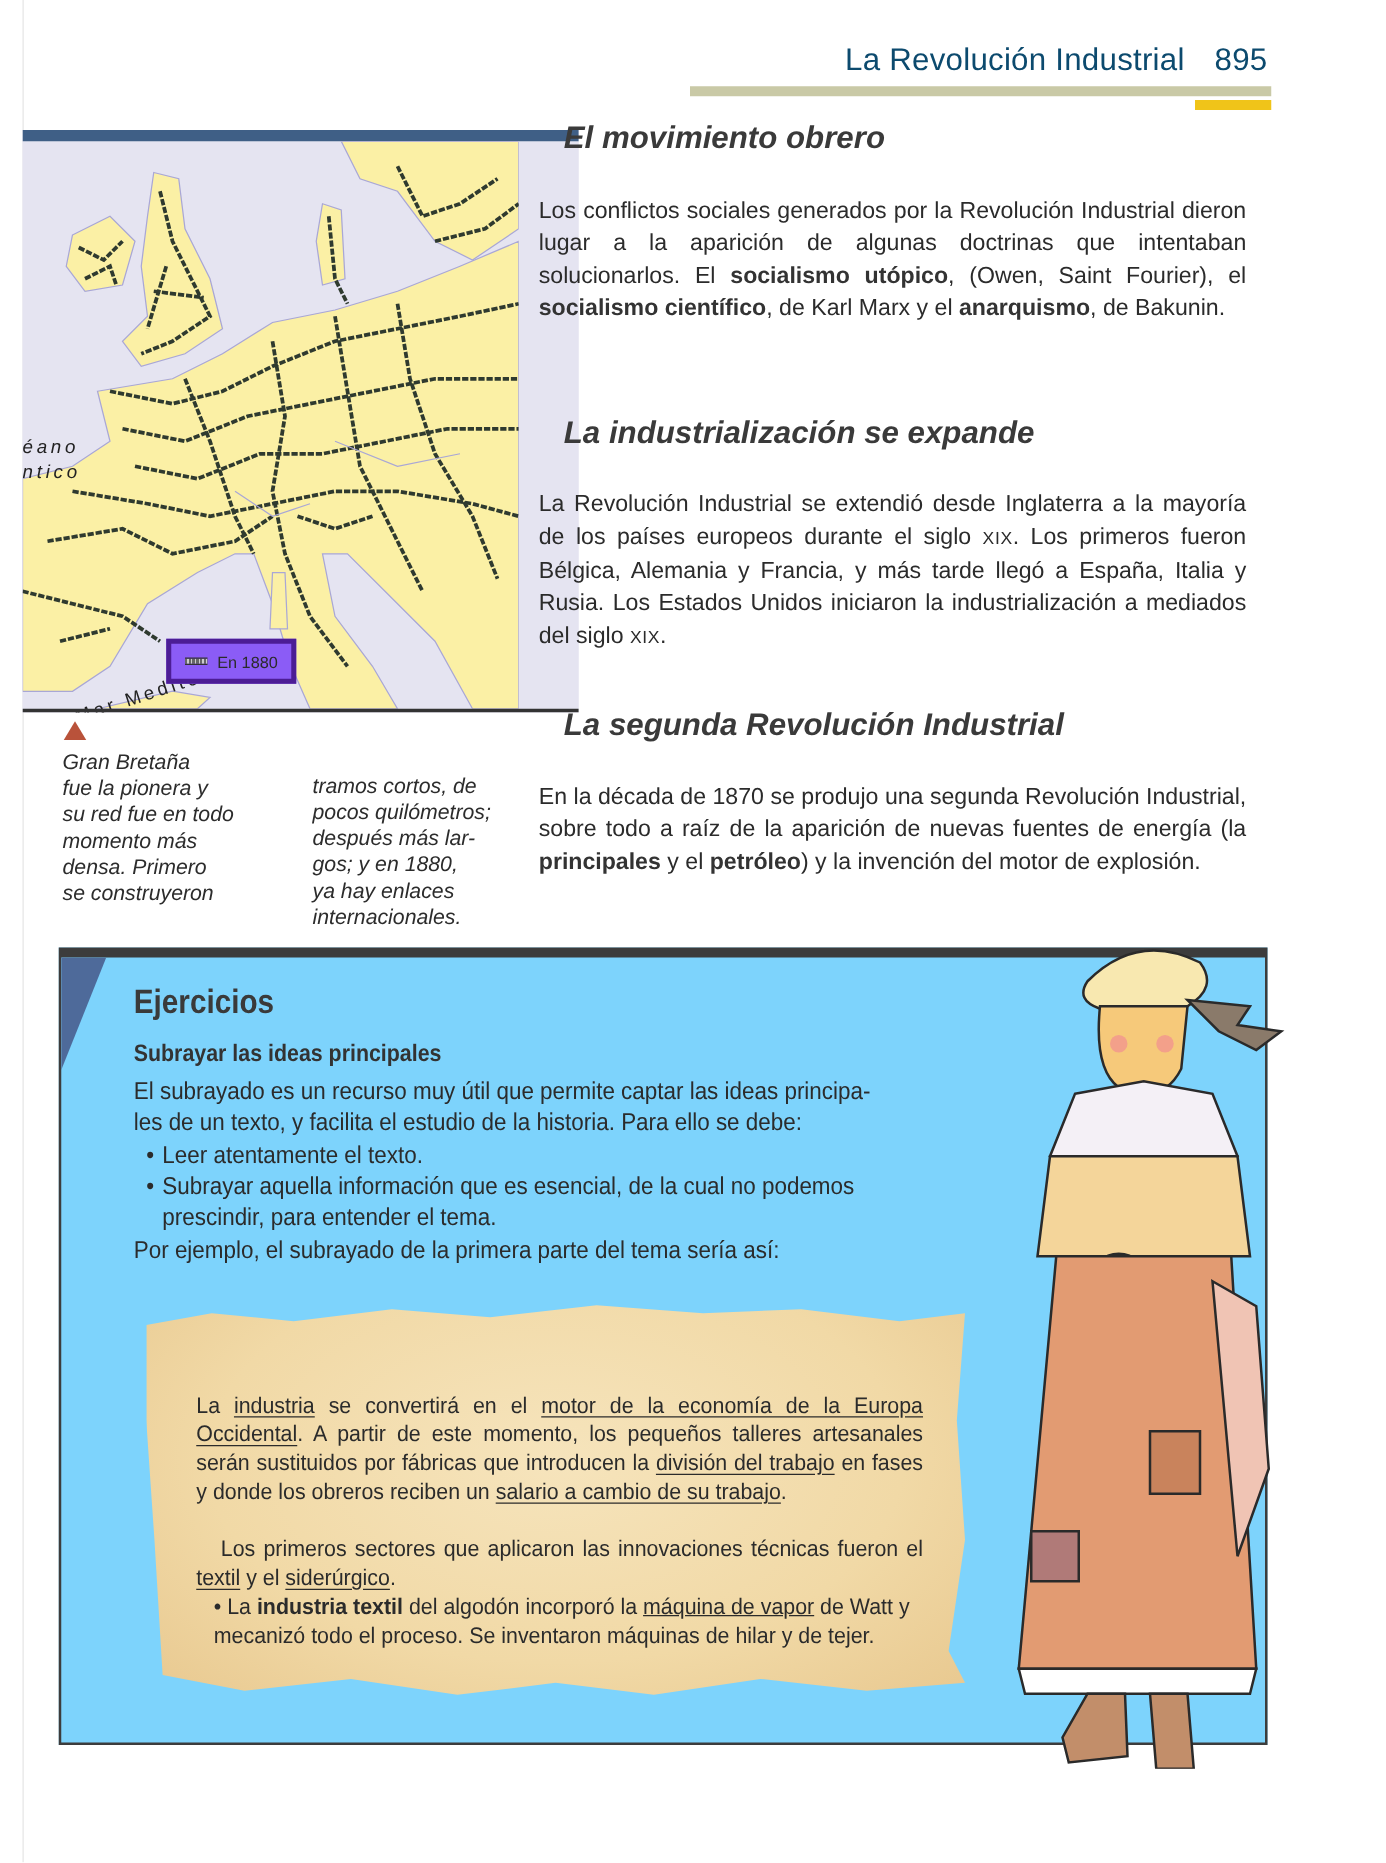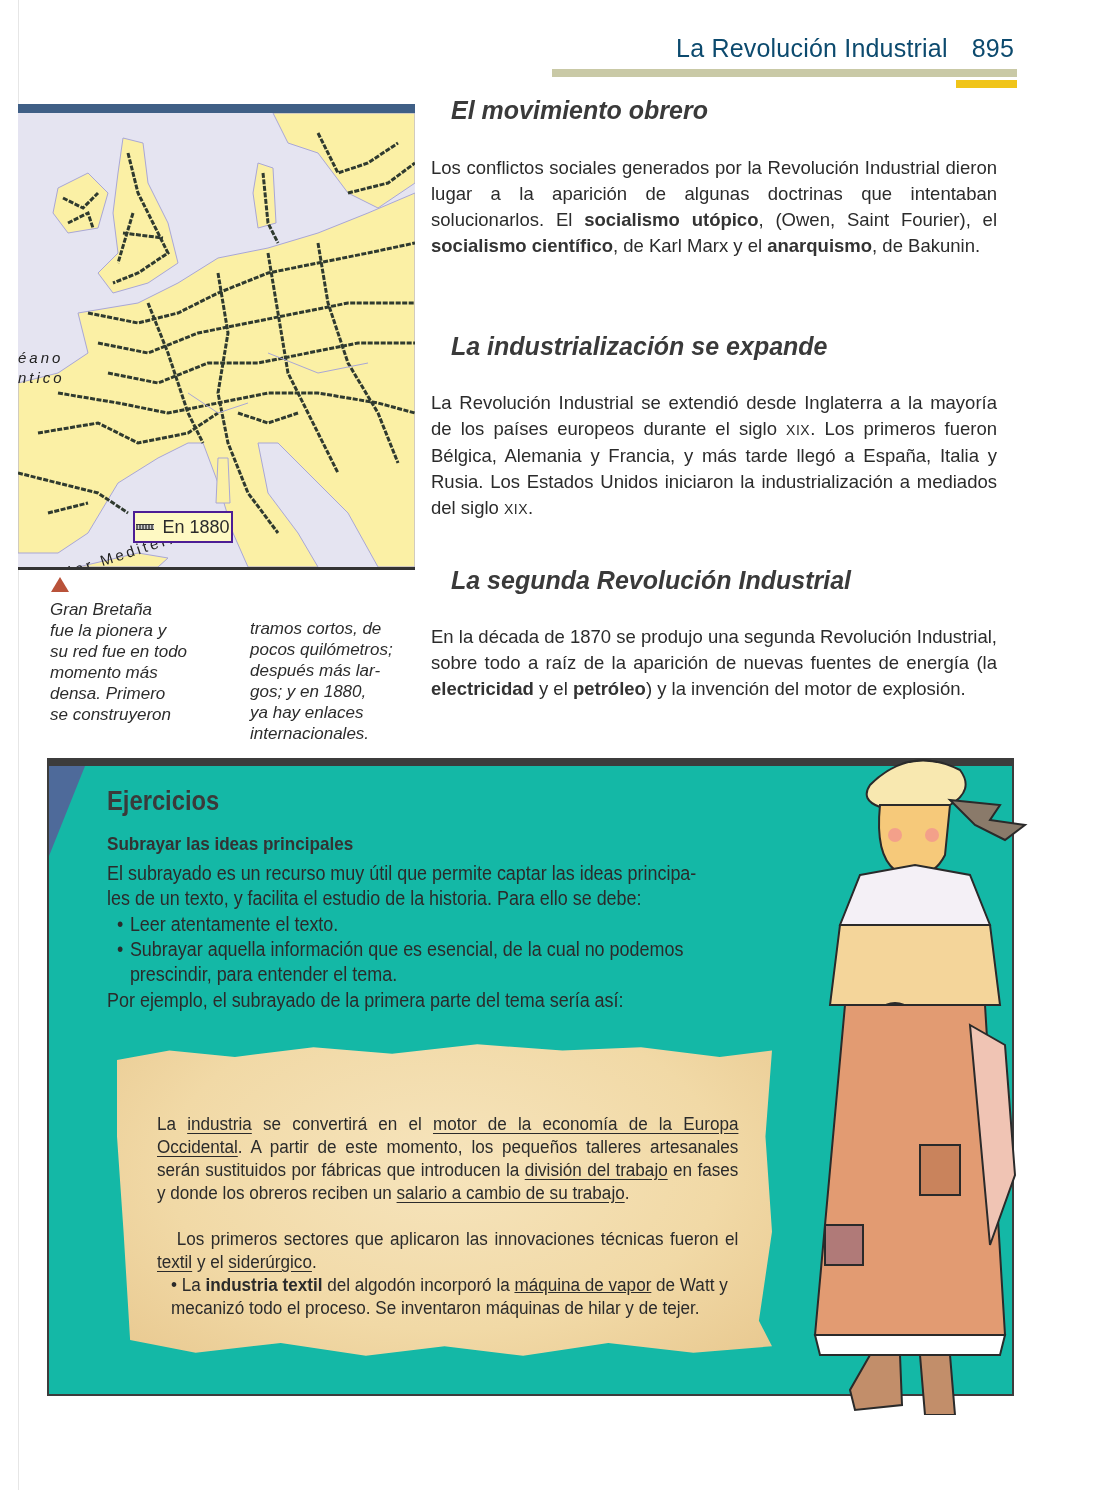--- a/index.html
+++ b/index.html
@@ -9,43 +9,43 @@
   }
   .left-edge { position: absolute; left: 18px; top: 0; width: 1px; height: 1490px; background: #e6e6e6; }
 
   
   .header { position: absolute; right: 95px; top: 34px; font-size: 25px; color: #0c4a6e; letter-spacing: 0.2px; }
   .header .page-num { margin-left: 24px; }
   .header-rule { position: absolute; left: 552px; top: 69px; width: 465px; height: 8px; background: #c9c9a6; }
   .header-accent { position: absolute; left: 956px; top: 80px; width: 61px; height: 8px; background: #f0c419; }
 
   
-  .map { position: absolute; left: 18px; top: 104px; width: 397px; height: 466px; background: #e5e4f1; overflow: hidden; }
+  .map { position: absolute; left: 18px; top: 104px; width: 397px; height: 466px; background: #e5e4f1; overflow: hidden; padding-left: 48px; }
   .map .map-topbar { position: absolute; left: 0; top: 0; width: 100%; height: 9px; background: #3f5f86; }
   .map .map-bottombar { position: absolute; left: 0; bottom: 0; width: 100%; height: 3px; background: #333; }
   .map svg { position: absolute; left: 0; top: 9px; }
   .map .ocean-label { position: absolute; left: 0; top: 244px; font-style: italic; font-size: 15px; letter-spacing: 3px; color: #222; line-height: 20px; }
   .map .sea-label { position: absolute; left: 40px; top: 462px; font-size: 15px; letter-spacing: 3px; color: #222; transform-origin: 0 0; transform: rotate(-18deg); white-space: nowrap; }
-  .map .legend { position: absolute; left: 115px; top: 407px; width: 96px; height: 28px; background: #fef9c3; border: 2px solid #4c1d95; display: flex; align-items: center; justify-content: center; gap: 8px; font-size: 18px; }
+  .map .legend { position: absolute; left: 115px; top: 407px; width: 96px; height: 28px; background: #8b5cf6; border: 4px solid #4c1d95; display: flex; align-items: center; justify-content: center; gap: 8px; font-size: 13px; }
   .map .legend .swatch { width: 18px; height: 4px; border-top: 1px solid #333; border-bottom: 1px solid #333; background: repeating-linear-gradient(90deg, #666 0 2px, #ccc 2px 3px); }
 
   
   .caption-marker { position: absolute; left: 51px; top: 577px; width: 0; height: 0; border-left: 9px solid transparent; border-right: 9px solid transparent; border-bottom: 15px solid #b9523a; }
   .caption { position: absolute; top: 599px; font-style: italic; font-size: 17px; line-height: 21px; color: #2c2c2c; white-space: pre-line; }
   .caption.col1 { left: 50px; }
   .caption.col2 { left: 250px; margin-top: 19px; }
 
   
   .section-title { position: absolute; left: 451px; font-weight: bold; font-style: italic; font-size: 25px; color: #3a3a3a; }
   .body-text { position: absolute; left: 431px; width: 566px; font-size: 18.5px; line-height: 26px; color: #2b2b2b; text-align: justify; }
   .body-text b { font-weight: bold; color: #333; }
   .sc { font-size: 14px; letter-spacing: 0.5px; }
 
   
-  .ex-box { position: absolute; left: 47px; top: 758px; width: 967px; height: 638px; background: #14b8a6; border: 2px solid #3c3c3c; border-top: 8px solid #3c3c3c; box-sizing: border-box; overflow: hidden; }
+  .ex-box { position: absolute; left: 47px; top: 758px; width: 967px; height: 638px; background: #7dd3fc; border: 2px solid #3c3c3c; border-top: 8px solid #3c3c3c; box-sizing: border-box; overflow: hidden; }
   .ex-corner { position: absolute; left: 0; top: 0; width: 0; height: 0; border-top: 90px solid #4e6a9a; border-right: 36px solid transparent; }
   .ex-title { position: absolute; left: 58px; top: 20px; font-size: 27px; font-weight: bold; color: #3a3a3a; transform: scaleX(0.88); transform-origin: 0 0; }
   .ex-sub { position: absolute; left: 58px; top: 67px; font-size: 19px; font-weight: bold; color: #333; transform: scaleX(0.9); transform-origin: 0 0; }
   .ex-para { position: absolute; left: 58px; width: 700px; font-size: 19.5px; line-height: 25px; color: #2b2b2b; transform: scaleX(0.92); transform-origin: 0 0; }
   .ex-bullet { position: absolute; left: 68px; width: 700px; font-size: 19.5px; line-height: 25px; color: #2b2b2b; transform: scaleX(0.92); transform-origin: 0 0; }
   .ex-bullet .dot { display: inline-block; width: 14px; }
   .ex-bullet .cont { padding-left: 14px; display: block; }
 
   
   .parchment { position: absolute; left: 117px; top: 1041px; width: 655px; height: 318px; background: radial-gradient(ellipse at 50% 40%, #f6e4bc 0%, #f1d9a6 60%, #e8c88f 100%); box-shadow: 6px 12px 10px rgba(0,0,0,0.18); clip-path: polygon(0% 6%, 8% 3%, 18% 5%, 30% 2%, 42% 4%, 55% 1%, 68% 3%, 80% 2%, 92% 5%, 100% 3%, 99% 30%, 100% 60%, 98% 88%, 100% 96%, 88% 98%, 75% 95%, 62% 99%, 50% 96%, 38% 99%, 25% 95%, 12% 98%, 2% 94%, 1% 60%, 0% 30%); }
@@ -129,21 +129,21 @@
 ya hay enlaces
 internacionales.</div>
 
 <div class="section-title" style="top:96px">El movimiento obrero</div>
 <div class="body-text" style="top:155px">Los conflictos sociales generados por la Revolución Industrial dieron lugar a la aparición de algunas doctrinas que intenta­ban solucionarlos. El <b>socialismo utópico</b>, (Owen, Saint Fou­rier), el <b>socialismo científico</b>, de Karl Marx y el <b>anarquis­mo</b>, de Bakunin.</div>
 
 <div class="section-title" style="top:332px">La industrialización se expande</div>
 <div class="body-text" style="top:390px">La Revolución Industrial se extendió desde Inglaterra a la mayoría de los países europeos durante el siglo <span class="sc">XIX</span>. Los pri­meros fueron Bélgica, Alemania y Francia, y más tarde llegó a España, Italia y Rusia. Los Estados Unidos iniciaron la industrialización a mediados del siglo <span class="sc">XIX</span>.</div>
 
 <div class="section-title" style="top:566px">La segunda Revolución Industrial</div>
-<div class="body-text" style="top:624px">En la década de 1870 se produjo una segunda Revolución Industrial, sobre todo a raíz de la aparición de nuevas fuen­tes de energía (la <b>electricidad</b> y el <b>petróleo</b>) y la invención del motor de explosión.</div>
+<div class="body-text" style="top:624px">En la década de 1870 se produjo una segunda Revolución Industrial, sobre todo a raíz de la aparición de nuevas fuen­tes de energía (la <b>principales</b> y el <b>petróleo</b>) y la invención del motor de explosión.</div>
 
 <div class="ex-box">
   <div class="ex-corner"></div>
   <div class="ex-title">Ejercicios</div>
   <div class="ex-sub">Subrayar las ideas principales</div>
   <div class="ex-para" style="top:95px">El subrayado es un recurso muy útil que permite captar las ideas principa-</div>
   <div class="ex-para" style="top:120px">les de un texto, y facilita el estudio de la historia. Para ello se debe:</div>
   <div class="ex-bullet" style="top:146px">
     <span class="dot">•</span><span>Leer atentamente el texto.</span>
   </div>

